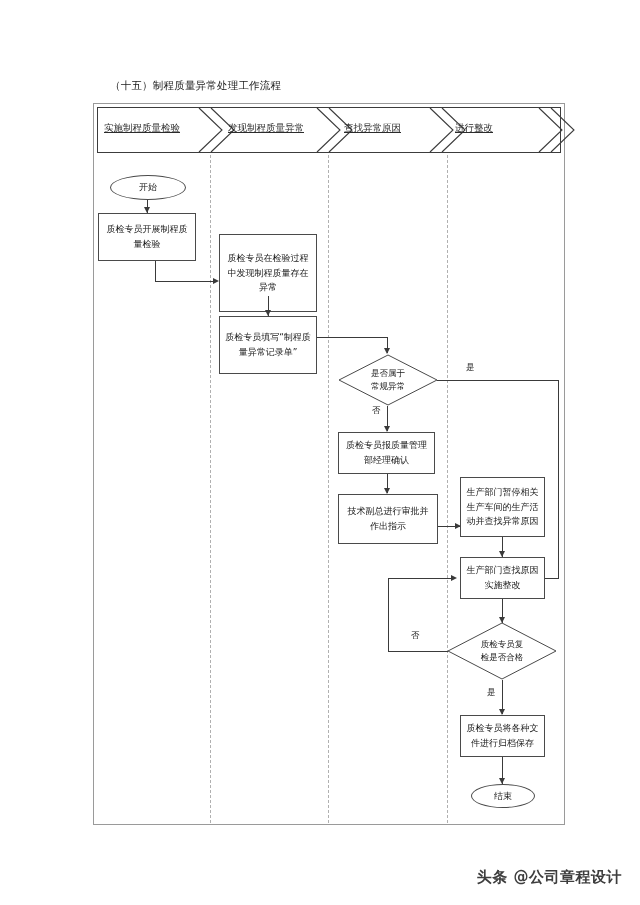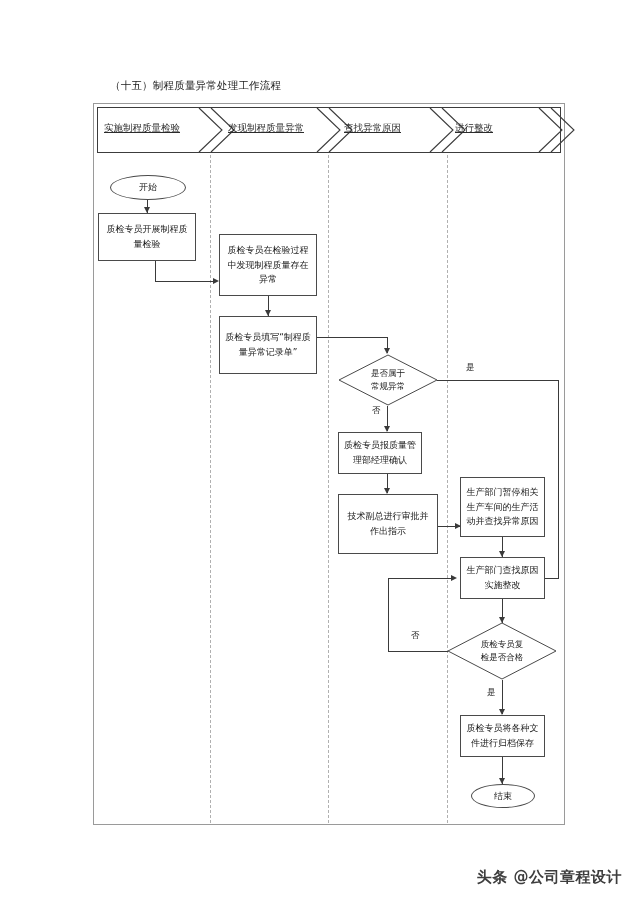--- a/index.html
+++ b/index.html
@@ -210,21 +210,21 @@
 
   <div class="ln v" style="left:147px; top:200px; height:13px;"></div>
   <div class="arrow down" style="left:144px; top:207px;"></div>
 
   <div class="node proc" style="left:98px; top:213px; width:98px; height:48px;">质检专员开展制程质量检验</div>
 
   <div class="ln v" style="left:155px; top:261px; height:21px;"></div>
   <div class="ln h" style="left:155px; top:281px; width:60px;"></div>
   <div class="arrow right" style="left:213px; top:278px;"></div>
 
-  <div class="node proc" style="left:219px; top:234px; width:98px; height:62px;">质检专员在检验过程中发现制程质量存在异常</div>
+  <div class="node proc" style="left:219px; top:234px; width:98px; height:78px;">质检专员在检验过程中发现制程质量存在异常</div>
 
   <div class="ln v" style="left:268px; top:296px; height:20px;"></div>
   <div class="arrow down" style="left:265px; top:310px;"></div>
 
   <div class="node proc" style="left:219px; top:316px; width:98px; height:58px;">质检专员填写“制程质量异常记录单”</div>
 
   <div class="ln h" style="left:317px; top:337px; width:71px;"></div>
   <div class="ln v" style="left:387px; top:337px; height:16px;"></div>
   <div class="arrow down" style="left:384px; top:348px;"></div>
 
@@ -235,26 +235,26 @@
     <div class="dec-text">
       <span>是否属于</span>
       <span>常规异常</span>
     </div>
   </div>
 
   <div class="edge-label" style="left:372px; top:405px;">否</div>
   <div class="ln v" style="left:387px; top:406px; height:25px;"></div>
   <div class="arrow down" style="left:384px; top:426px;"></div>
 
-  <div class="node proc" style="left:338px; top:432px; width:84px; height:42px;">质检专员报质量管理部经理确认</div>
+  <div class="node proc" style="left:338px; top:432px; width:97px; height:42px;">质检专员报质量管理部经理确认</div>
 
   <div class="ln v" style="left:387px; top:474px; height:19px;"></div>
   <div class="arrow down" style="left:384px; top:488px;"></div>
 
-  <div class="node proc" style="left:338px; top:494px; width:100px; height:60px;text-align:center;">技术副总进行审批并作出指示</div>
+  <div class="node proc" style="left:338px; top:494px; width:100px; height:50px;text-align:center;">技术副总进行审批并作出指示</div>
 
   <div class="ln h" style="left:438px; top:526px; width:22px;"></div>
   <div class="arrow right" style="left:455px; top:523px;"></div>
 
   <div class="edge-label" style="left:466px; top:362px;">是</div>
   <div class="ln h" style="left:437px; top:380px; width:122px;"></div>
   <div class="ln v" style="left:558px; top:380px; height:198px;"></div>
   <div class="ln h" style="left:545px; top:578px; width:14px;"></div>
   <div class="arrow left" style="left:539px; top:575px;"></div>
 

